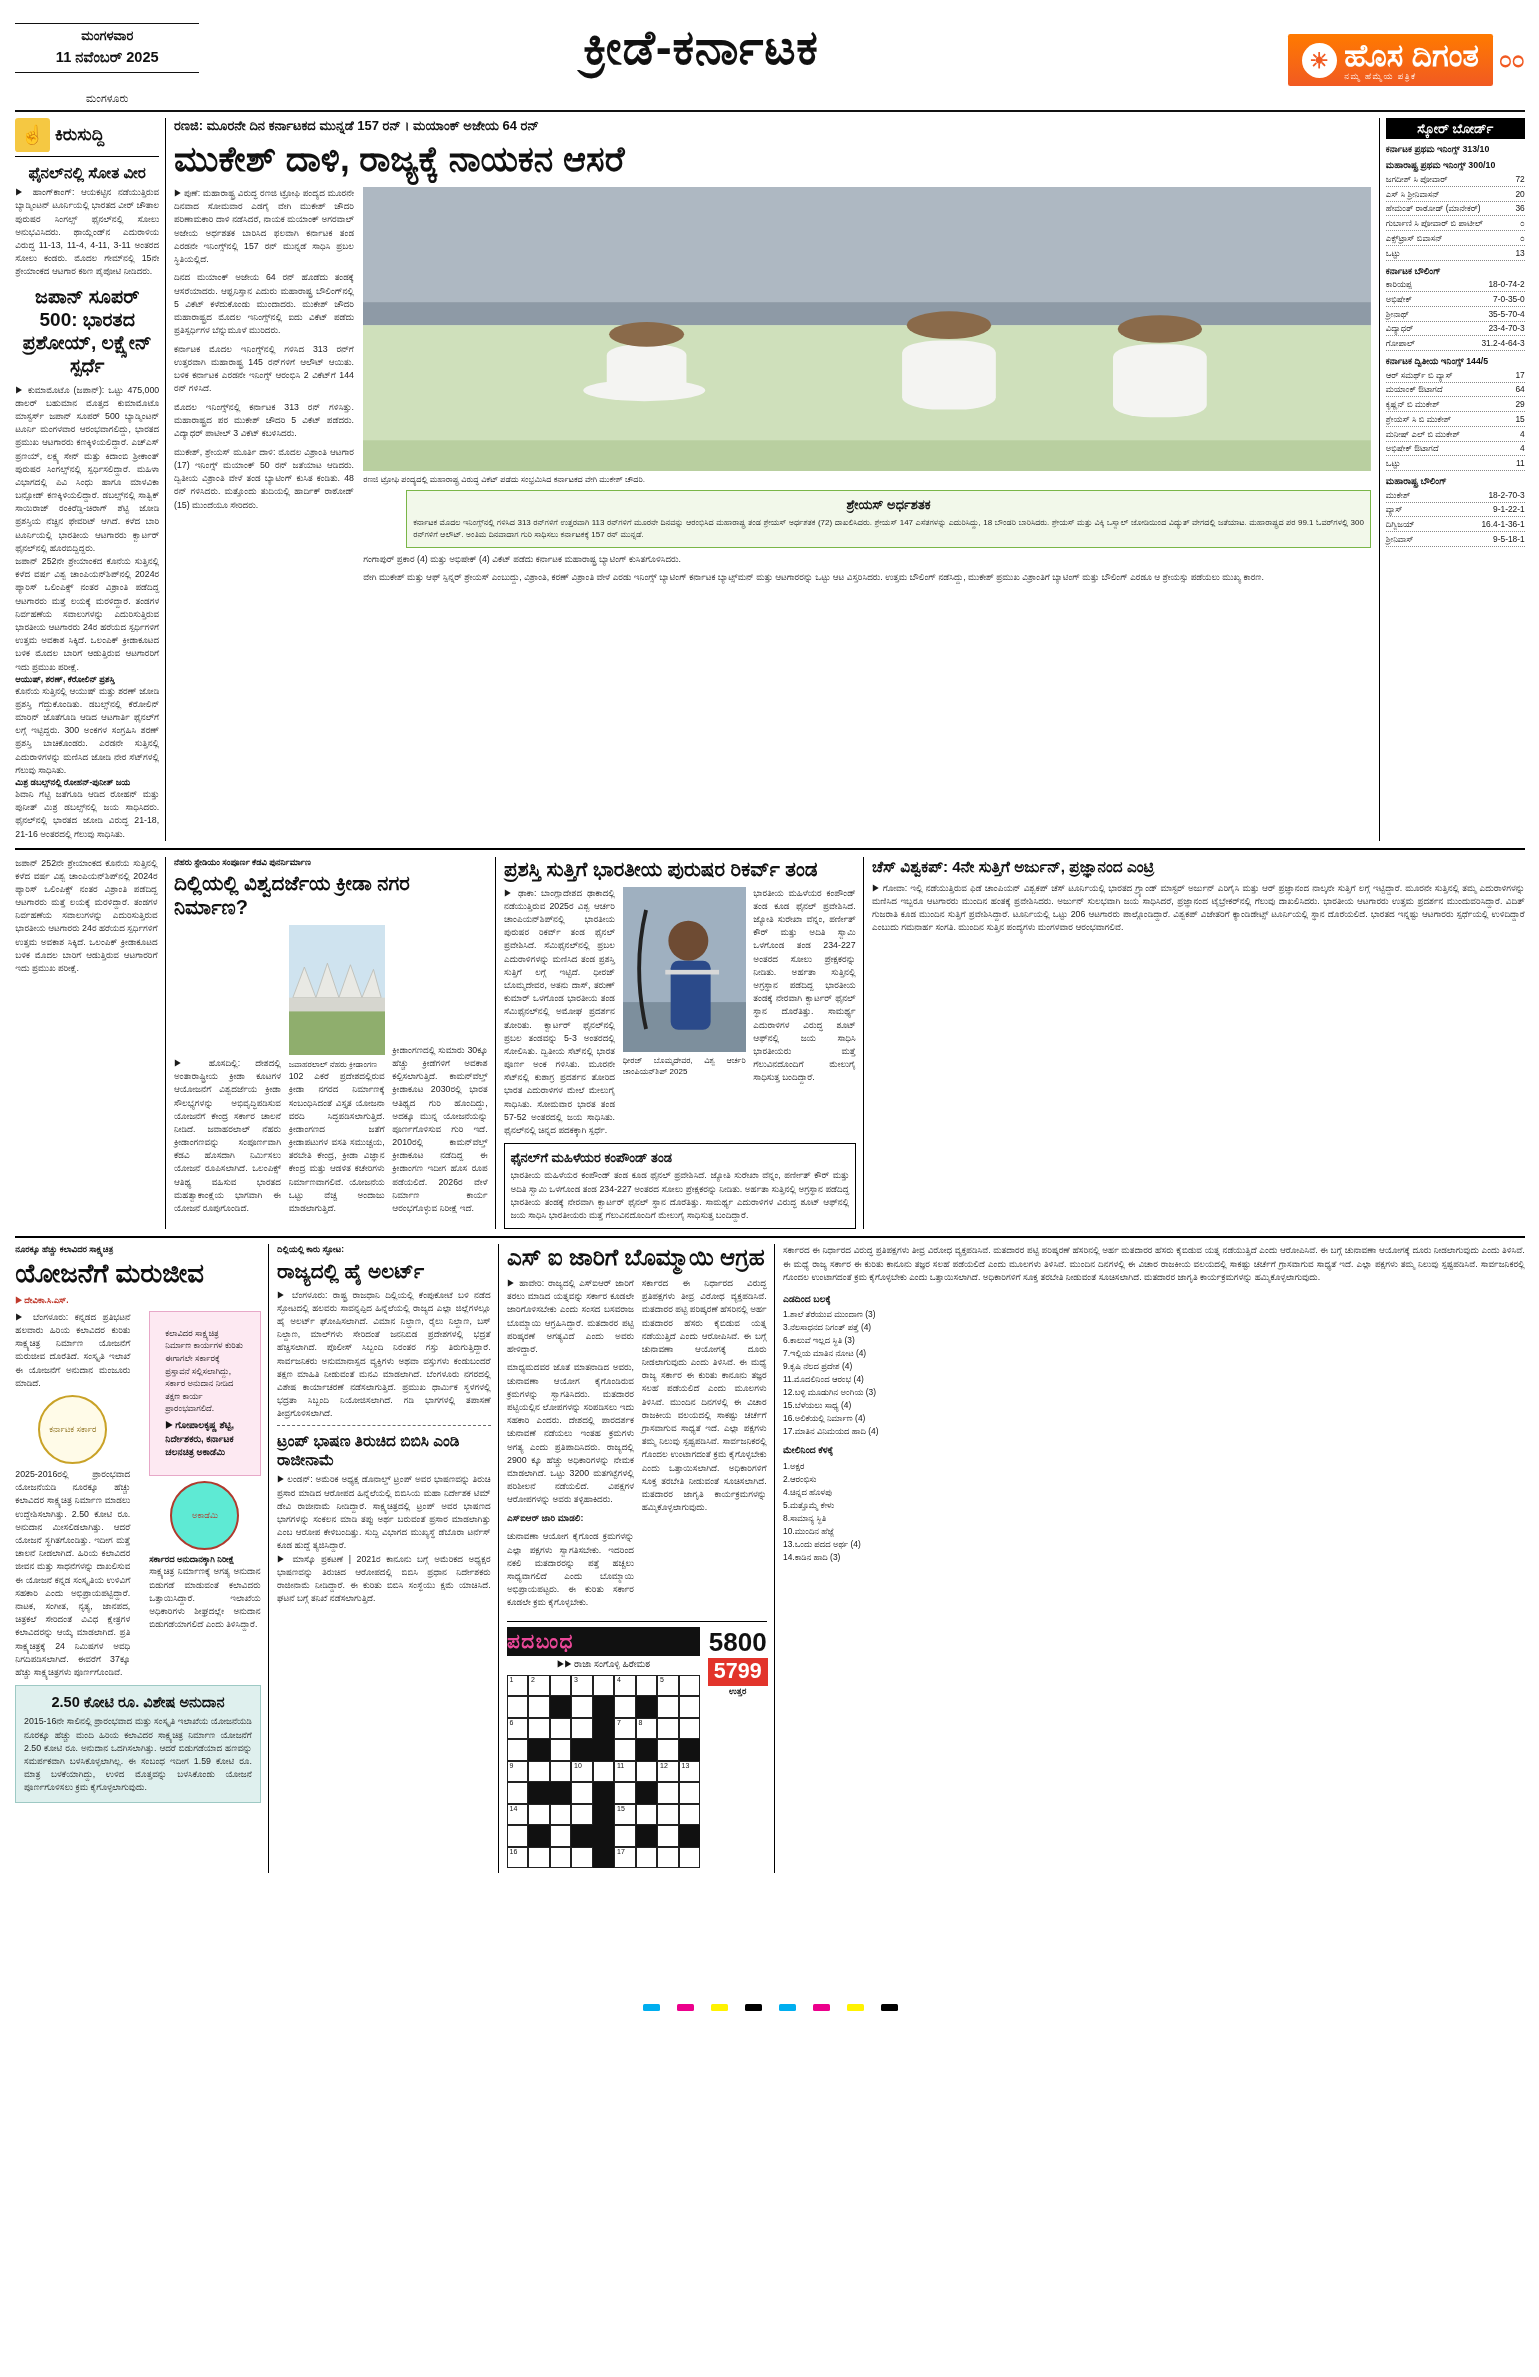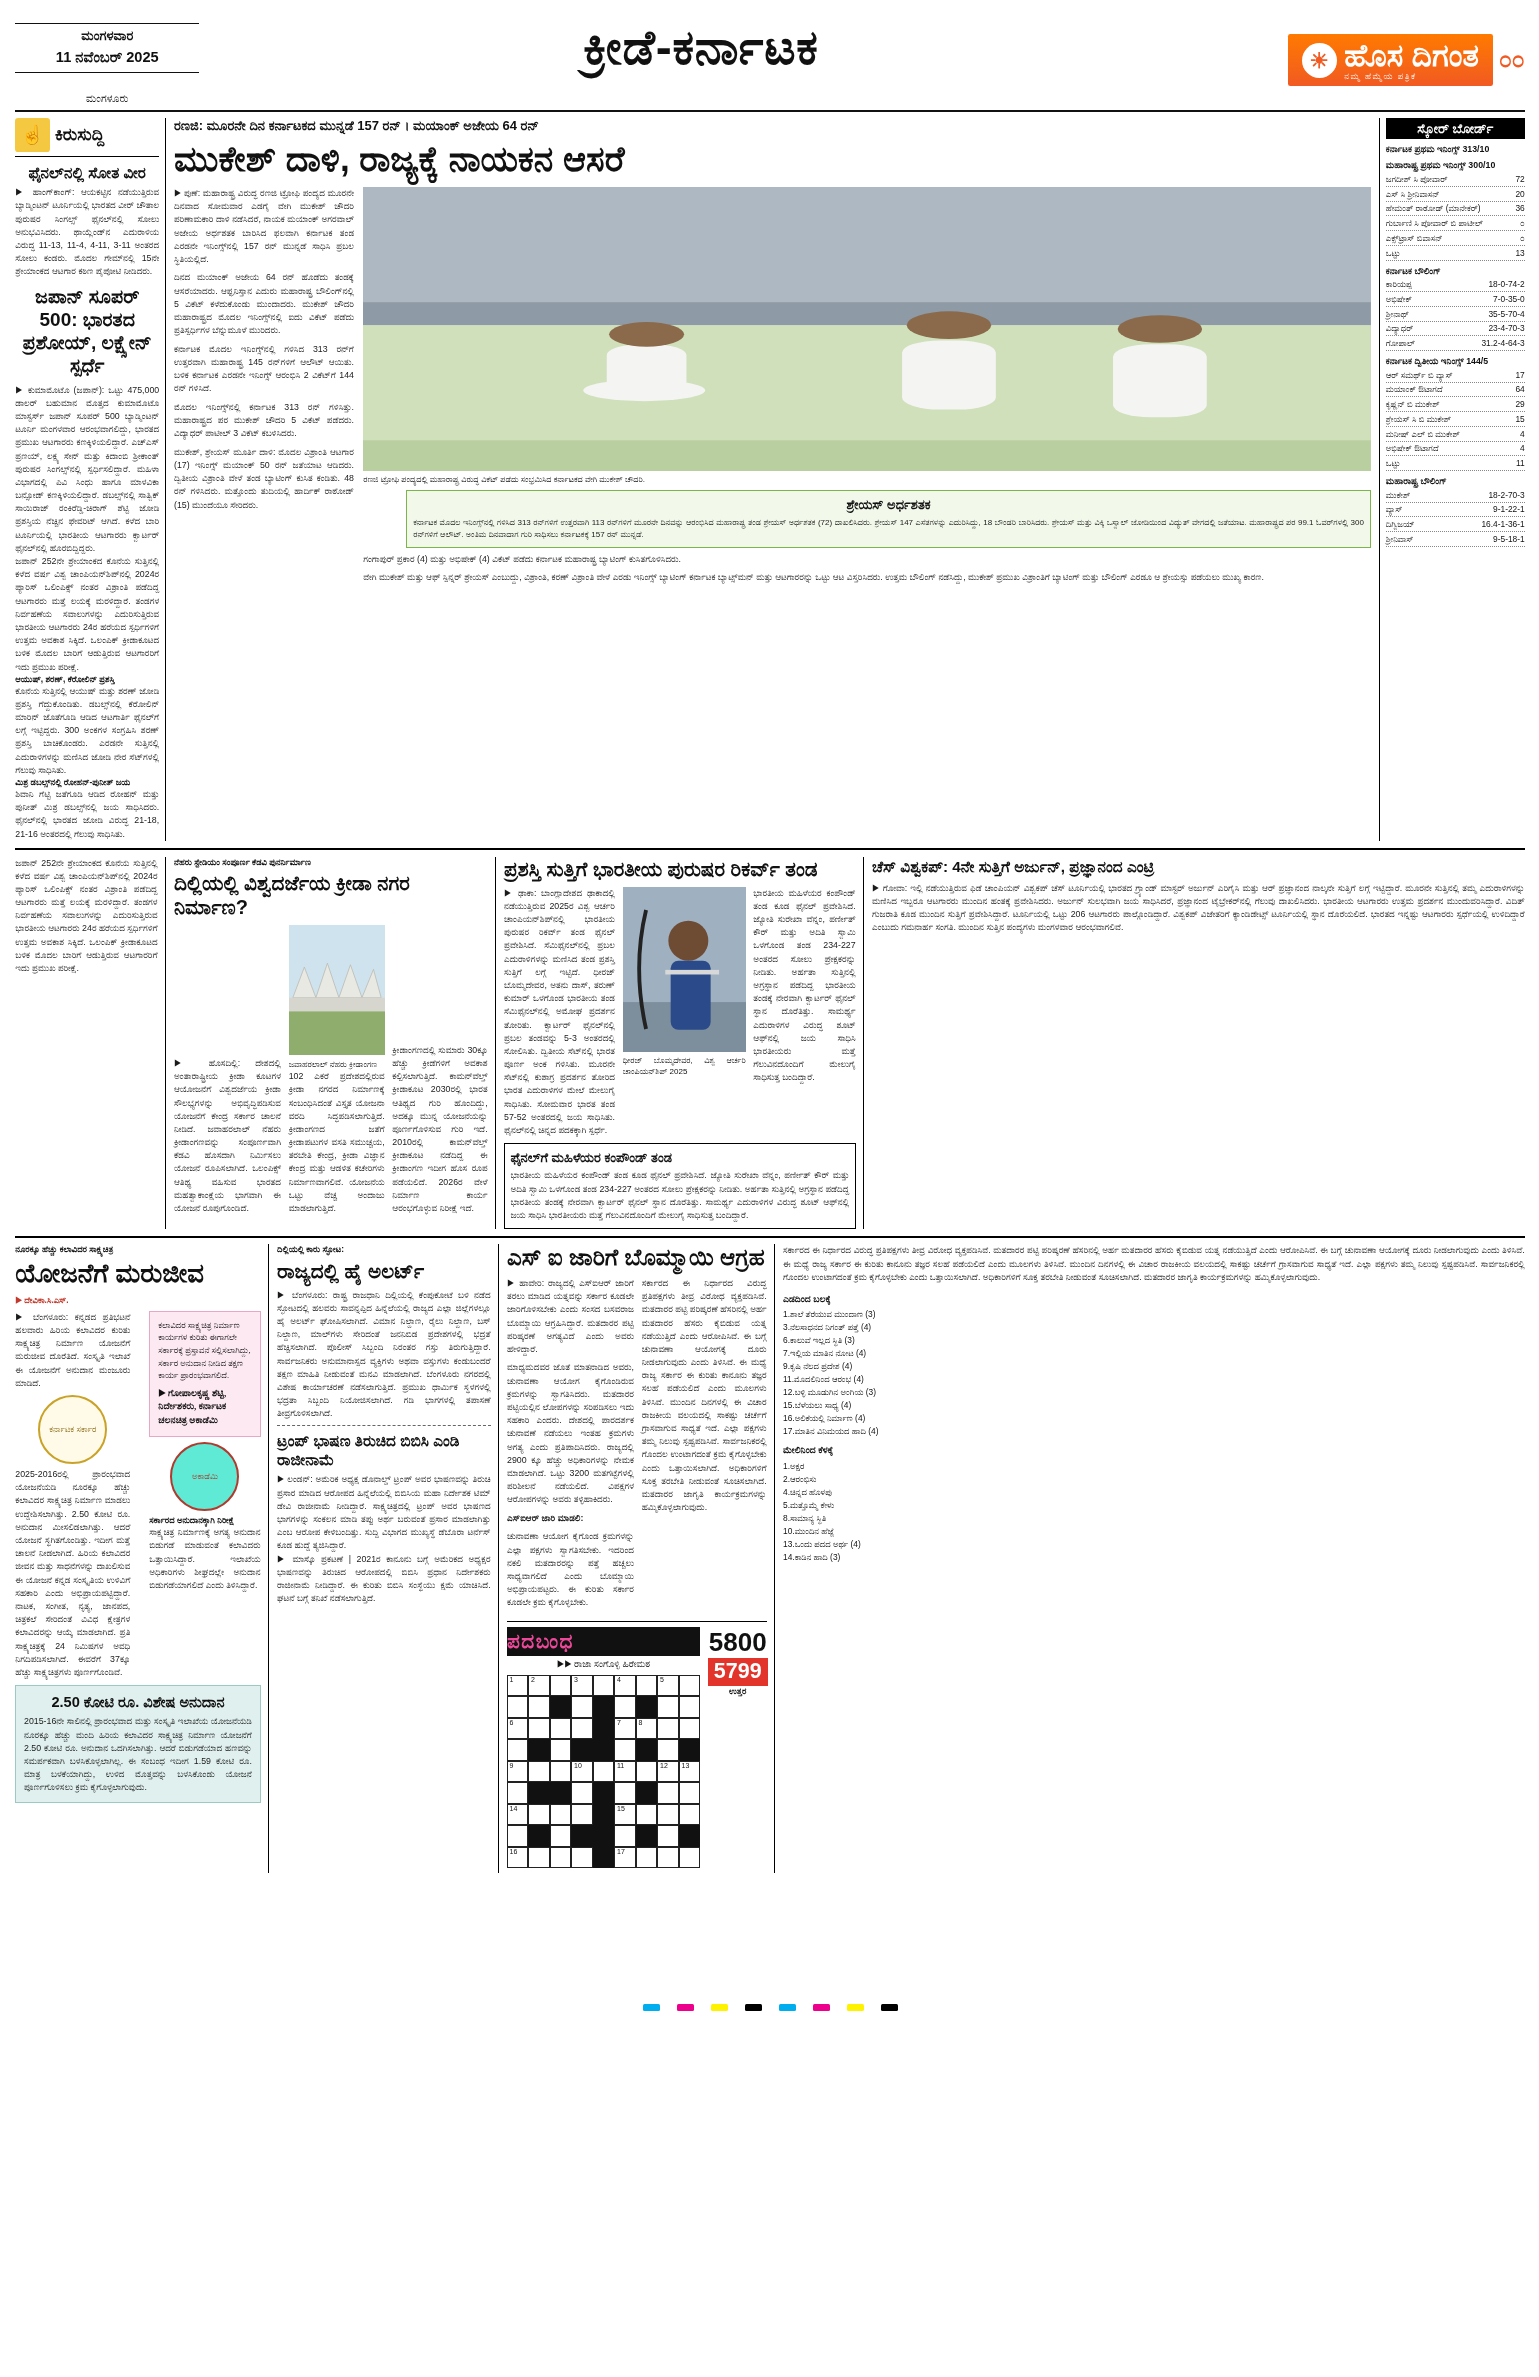--- a/index.html
+++ b/index.html
@@ -80,21 +80,21 @@
   .mini-box h4 { margin:0 0 3.8px; font-size:13px; }
 
   .bot-grid { display:flex; }
   .bg1 { width:253px; padding-right:7.7px; }
   .bg2 { width:230px; padding:0 7.7px; }
   .bg3 { width:276px; padding:0 7.7px; }
   .bg4 { flex:1; padding-left:7.7px; }
 
   .tint-box { background:#dff0ee; border:0.8px solid #9dc9c4; padding:7.7px; text-align:center; margin-top:6.1px;}
   .tint-box h4 { margin:0 0 4.6px; font-size:14.6px; }
-  .pink-box { background:#fde9f2; border:0.8px solid #e7a8c8; padding:8px; font-size:8.4px; line-height:1.5;font-family:Liberation Serif, serif; }
+  .pink-box { background:#fde9f2; border:0.8px solid #e7a8c8; padding:15px; font-size:8.4px; line-height:1.5; }
   .pink-box .hdr { font-weight:bold; font-size:9.2px; }
 
   .seal { width:69px; height:69px; border-radius:50%; border:2.3px solid #c9a227; display:flex;align-items:center;justify-content:center;font-size:8.4px;text-align:center;color:#8a6d1a;background:#fffbe8;margin:4.6px auto;}
 
   
   .xw-head { background:#111; color:#ec4899; font-size:20px; font-weight:bold; padding:3.1px 0; letter-spacing:1.5px;}
   .xw-sub { text-align:center; font-size:9.2px; margin:3.1px 0; }
   .xw-grid { display:grid; grid-template-columns:repeat(9, 21.5px); grid-auto-rows:21.5px; gap:0; margin:4.6px auto; width:193px;}
   .xw-cell { border:0.8px solid #222; position:relative; background:#fff; }
   .xw-cell.blk { background:#111; border-color:#111;}

